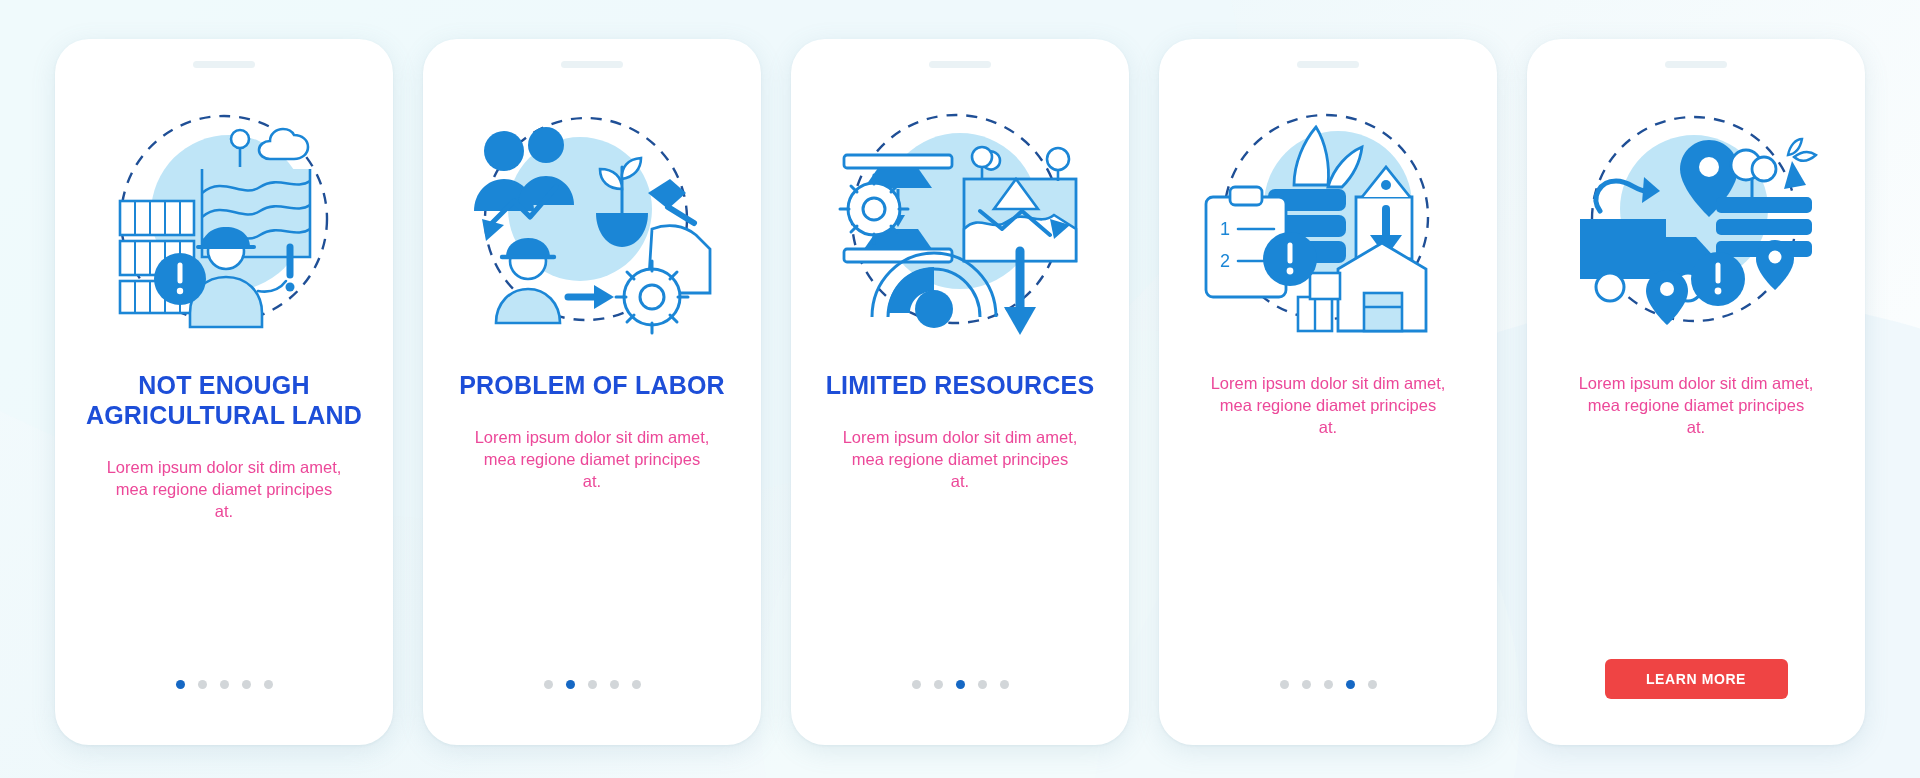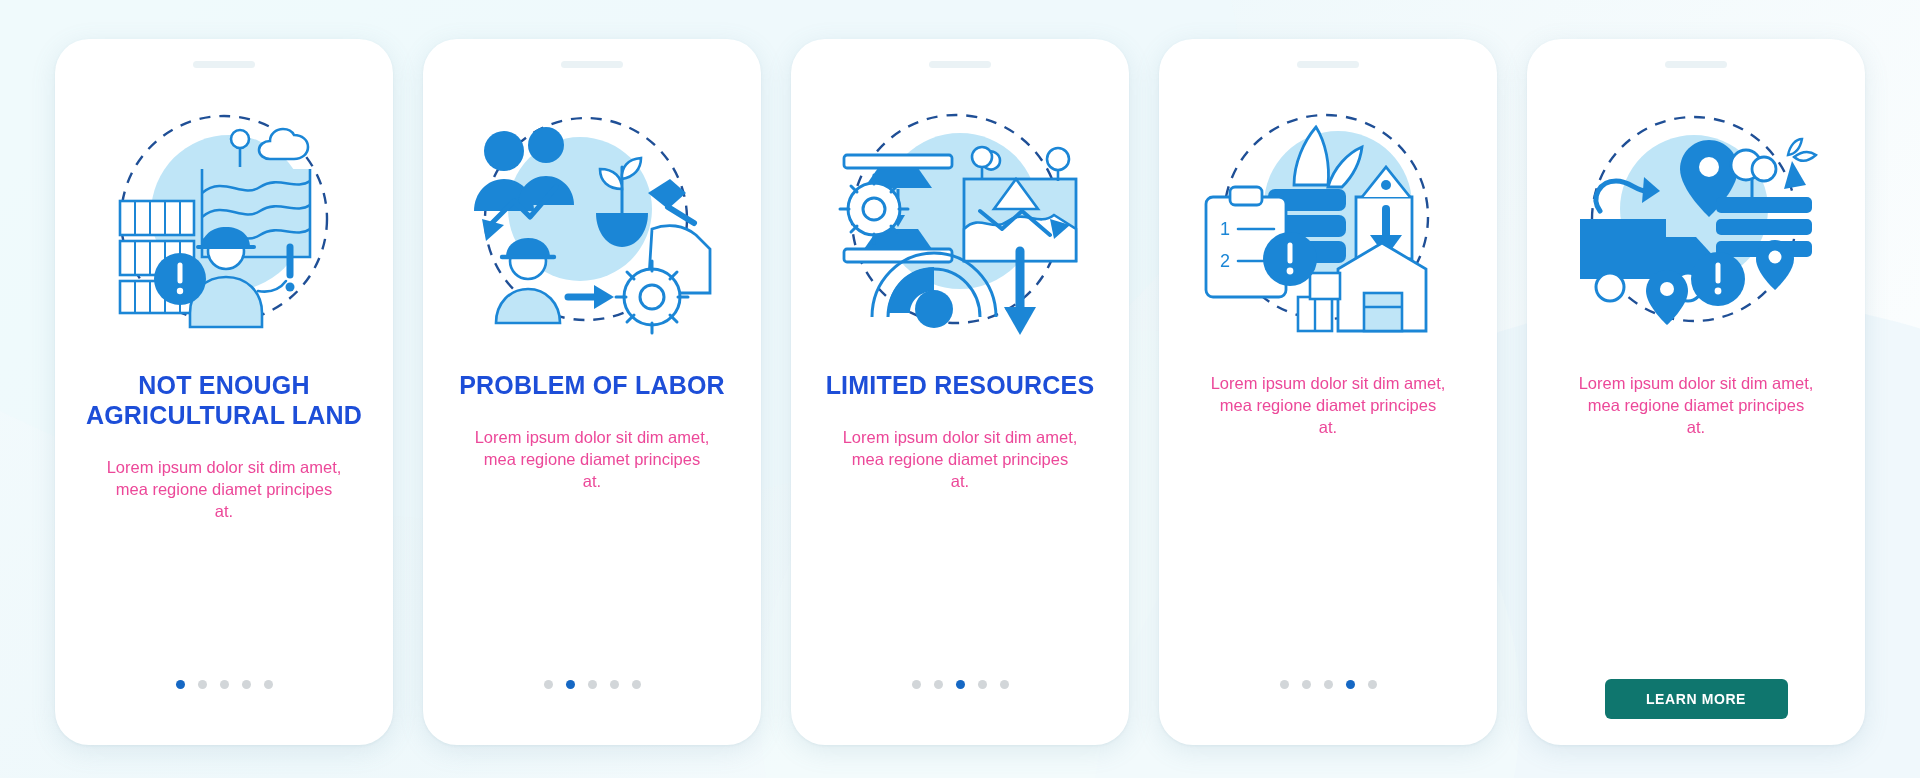--- a/index.html
+++ b/index.html
@@ -122,26 +122,26 @@
   }
   .dot {
     width: 9px;
     height: 9px;
     border-radius: 50%;
     background: #d2d6d9;
   }
   .dot.active { background: #1668c4; }
 
   .cta {
-    margin-bottom: 26px;
+    margin-bottom: 46px;
     width: 183px;
     height: 40px;
     border: none;
     border-radius: 6px;
-    background: #0f766e;
+    background: #ef4444;
     color: #ffffff;
     font-size: 14px;
     font-weight: bold;
     letter-spacing: 0.6px;
     font-family: "Liberation Sans", sans-serif;
     display: flex;
     align-items: center;
     justify-content: center;
     cursor: pointer;
     flex: none;

